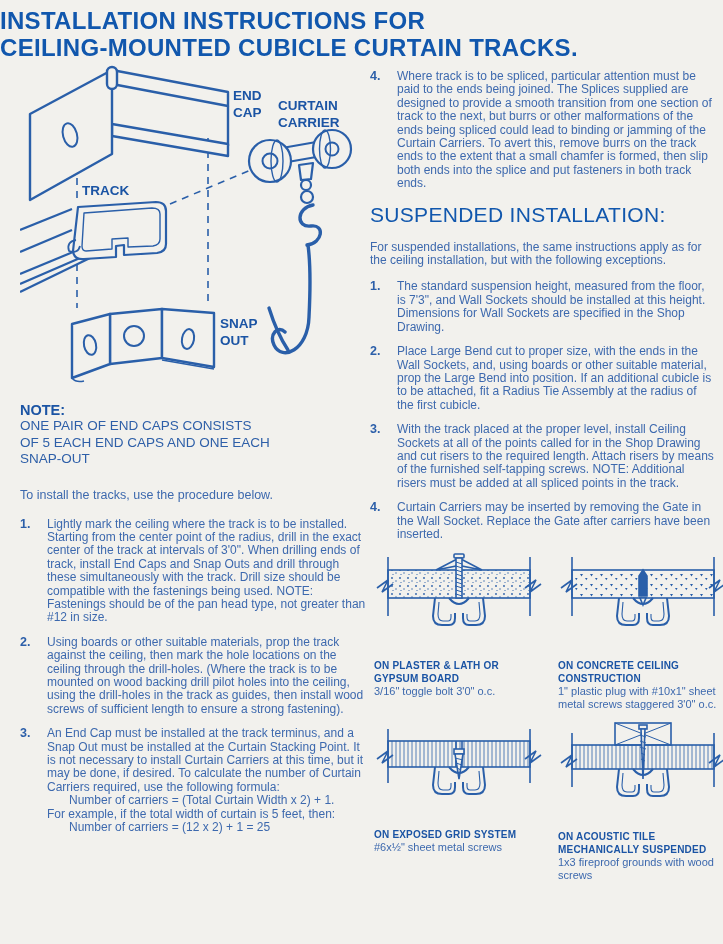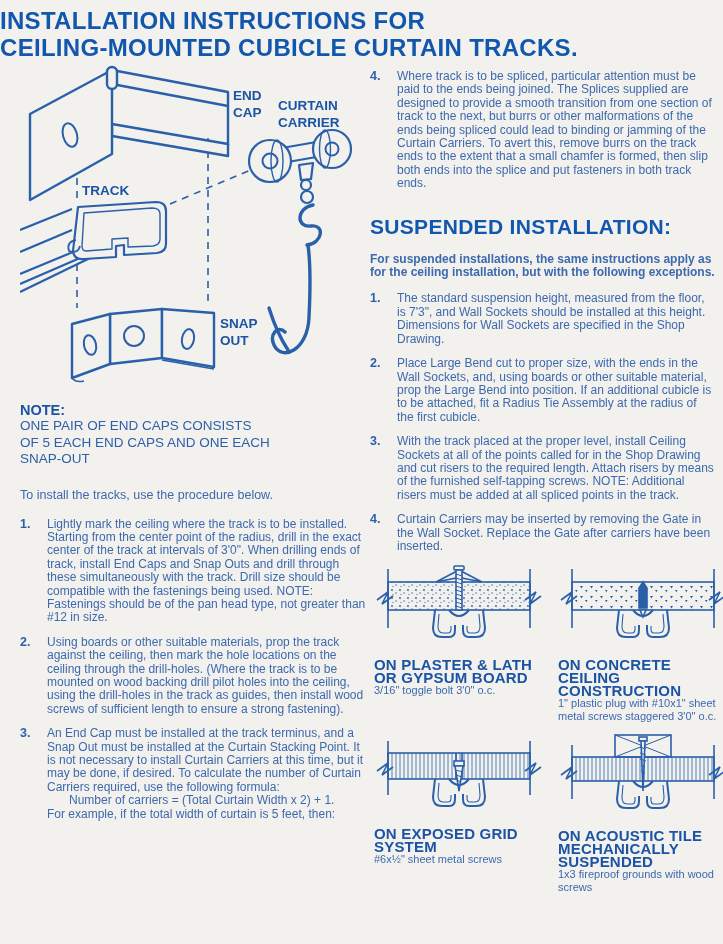--- a/index.html
+++ b/index.html
@@ -12,24 +12,24 @@
   .body-txt{font-size:12px;line-height:13.4px;color:#3d69ae;}
   .note-block{margin-top:18px;width:280px;}
   .note-heading{font-weight:bold;font-size:14.5px;color:#1b54a4;}
   .note-body{font-size:13.5px;line-height:16.5px;color:#2e5fa8;width:252px;}
   .intro{margin-top:20px;font-size:12.5px;color:#3d69ae;}
   .steps{margin-top:16px;}
   .step{display:flex;margin-bottom:11px;}
   .step .num{flex:none;width:27px;font-weight:bold;color:#2c5fa9;font-size:12.5px;line-height:13.4px;}
   .step .txt{flex:1;}
   .indent{margin-left:22px;}
-  .sus-heading{margin-top:24px;color:#1157ad;font-weight:bold;font-size:21px;letter-spacing:.3px;}
-  .sus-intro{margin-top:14px;font-weight:bold;}
+  .sus-heading{margin-top:12px;color:#1157ad;font-weight:normal;font-size:21px;letter-spacing:.3px;}
+  .sus-intro{margin-top:14px;}
   .fig-grid{margin-top:8px;margin-left:4px;display:grid;grid-template-columns:172px 172px;column-gap:12px;row-gap:10px;}
-  .fig-title{margin-top:6px;font-weight:bold;font-size:15px;line-height:13px;color:#1b54a4;letter-spacing:.2px;}
+  .fig-title{margin-top:19px;font-weight:bold;font-size:10px;line-height:13px;color:#1b54a4;letter-spacing:.2px;}
   .fig-caption{font-size:11px;line-height:13px;color:#3d69ae;}
   svg{display:block;}
   .ln{stroke:#2a5fa9;fill:none;}
   .fillbg{fill:#f2f1ed;}
 </style>
 </head>
 <body>
 
 <div id="page">
 
@@ -121,20 +121,21 @@
       <div class="step">
         <span class="num">2.</span>
         <p class="txt">Using boards or other suitable materials, prop the track against the ceiling, then mark the hole locations on the ceiling through the drill-holes. (Where the track is to be mounted on wood backing drill pilot holes into the ceiling, using the drill-holes in the track as guides, then install wood screws of sufficient length to ensure a strong fastening).</p>
       </div>
       <div class="step">
         <span class="num">3.</span>
         <div class="txt">
           <p>An End Cap must be installed at the track terminus, and a Snap Out must be installed at the Curtain Stacking Point. It is not necessary to install Curtain Carriers at this time, but it may be done, if desired. To calculate the number of Curtain Carriers required, use the following formula:</p>
           <p class="indent">Number of carriers = (Total Curtain Width x 2) + 1.</p>
           <p>For example, if the total width of curtain is 5 feet, then:</p>
+          <p class="indent">Number of carriers = (12 x 2) + 1 = 25</p>
         </div>
       </div>
     </div>
   </div>
 
   <div class="col-right">
 
     <div class="steps body-txt" style="margin-top:0;">
       <div class="step">
         <span class="num">4.</span>

